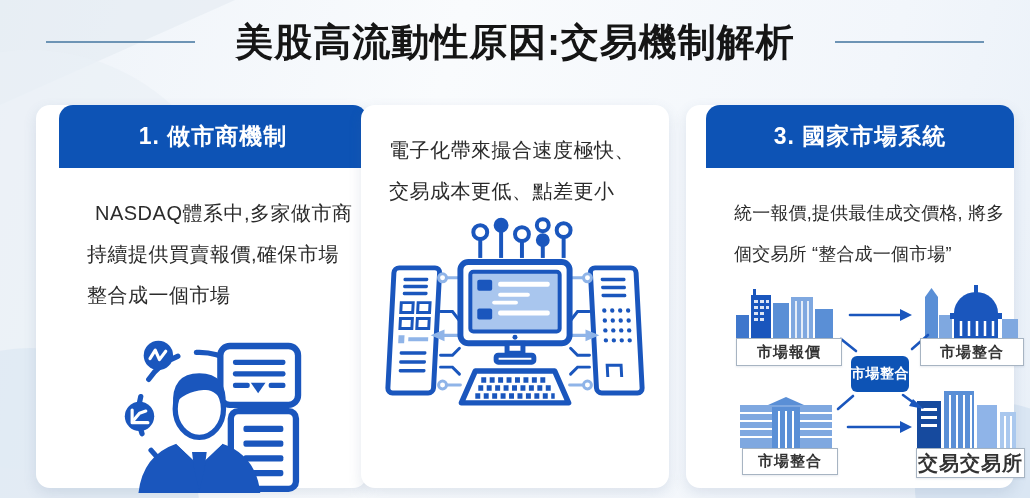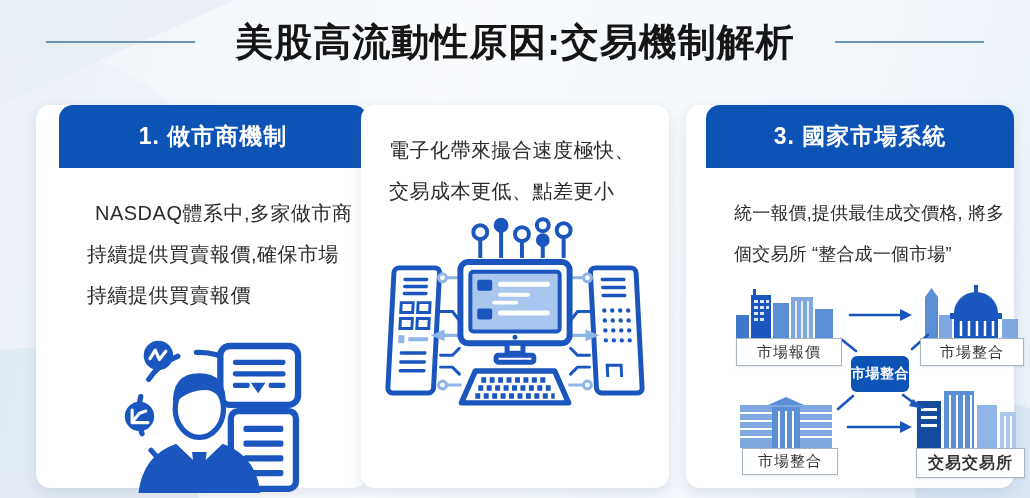--- a/index.html
+++ b/index.html
@@ -38,25 +38,25 @@
   .indent{padding-left:8px;}
   .illus-wrap{display:flex;justify-content:center;}
   .illus-1{margin-top:13px;} .illus-2{margin-top:4px;}
 
   
   .flow-diagram{position:relative;width:298px;height:196px;margin:14px auto 0 auto;}
   .flow-svg{position:absolute;left:0;top:0;}
   .flow-label{position:absolute;background:#ffffff;border:1px solid #a7b4c2;
     box-shadow:0 1px 2px rgba(90,110,140,.15);
     display:flex;align-items:center;justify-content:center;
-    font-size:15px;font-weight:400;color:#333333;letter-spacing:1px;white-space:nowrap;}
+    font-size:15px;font-weight:700;color:#333333;letter-spacing:1px;white-space:nowrap;}
   .lbl-tl{left:10px;top:53px;width:104px;height:26px;}
   .lbl-tr{left:194px;top:53px;width:102px;height:26px;}
   .lbl-bl{left:16px;top:163px;width:94px;height:25px;}
-  .lbl-br{left:190px;top:163px;width:107px;height:28px;font-size:16px;font-weight:700;}
+  .lbl-br{left:190px;top:163px;width:107px;height:28px;font-size:20px;font-weight:700;}
   .flow-badge{position:absolute;left:125px;top:71px;width:58px;height:36px;
     background:#0d53b5;border-radius:6px;display:flex;align-items:center;justify-content:center;
     color:#ffffff;font-size:14px;font-weight:700;letter-spacing:.5px;}
 </style>
 </head>
 <body>
 
 <div class="canvas">
   <div class="deco deco-tl-band"></div>
   <div class="deco deco-circle-left"></div>
@@ -69,21 +69,21 @@
     <div class="title-line"></div>
   </div>
 
   <section class="card card-1">
     <header class="card-header">
       <h2>1. 做市商機制</h2>
     </header>
     <div class="card-body">
       <p class="body-line indent">NASDAQ體系中,多家做市商</p>
       <p class="body-line">持續提供買賣報價,確保市場</p>
-      <p class="body-line">持續提供買賣報價</p>
+      <p class="body-line">整合成一個市場</p>
       <div class="illus-wrap illus-1">
         <svg width="182" height="168" viewBox="0 0 170 160">
           <circle cx="72" cy="84" r="58" fill="none" stroke="#1a56bd" stroke-width="5" stroke-dasharray="36 18" stroke-linecap="round"></circle>
           <circle cx="33" cy="29" r="14" fill="#1a56bd"></circle>
           <polyline points="25,32 30,24 34,33 40,25" fill="none" stroke="#ffffff" stroke-width="3" stroke-linecap="round" stroke-linejoin="round"></polyline>
           <circle cx="15" cy="87" r="14" fill="#1a56bd"></circle>
           <polyline points="8,81 8,93 23,93" fill="none" stroke="#ffffff" stroke-width="3" stroke-linecap="round" stroke-linejoin="round"></polyline>
           <polyline points="10,90 15,84 21,82" fill="none" stroke="#ffffff" stroke-width="3" stroke-linecap="round" stroke-linejoin="round"></polyline>
           <rect x="92" y="20" width="74" height="56" rx="9" fill="#ffffff" stroke="#1a56bd" stroke-width="6"></rect>
           <rect x="104" y="33" width="50" height="5" rx="2" fill="#1a56bd"></rect>

